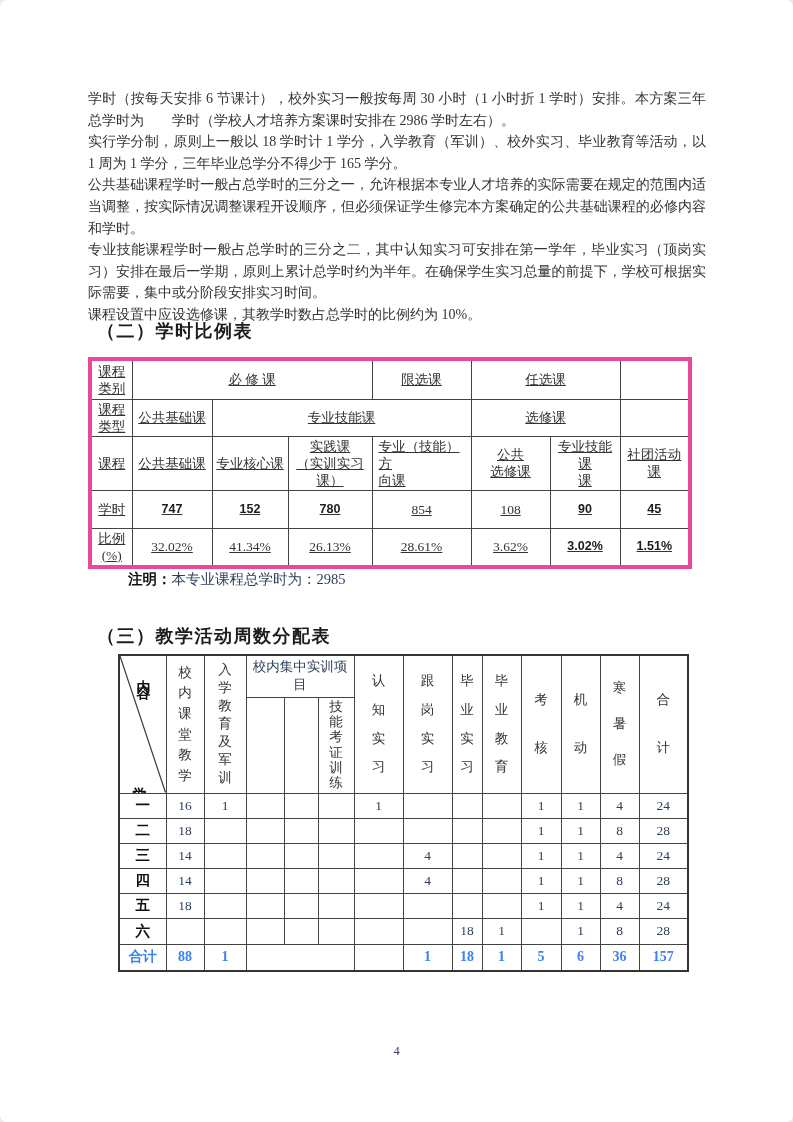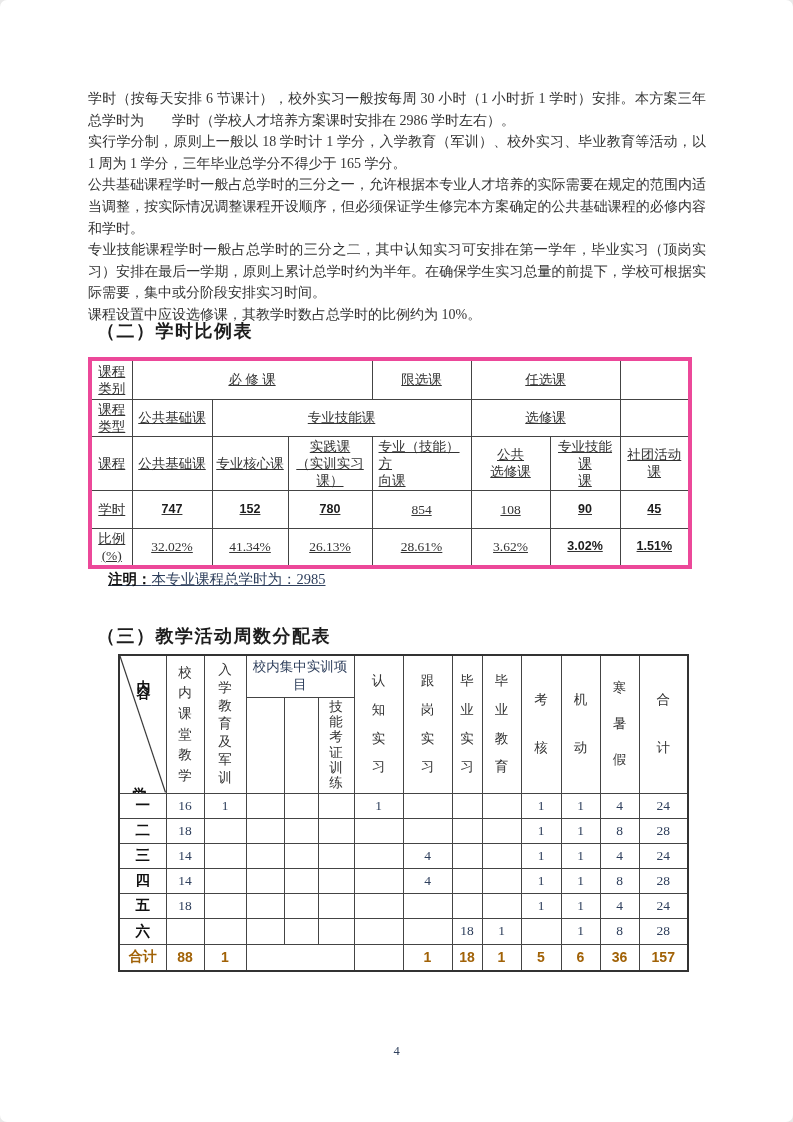--- a/index.html
+++ b/index.html
@@ -16,21 +16,21 @@
   
   table{border-collapse:collapse;position:absolute;table-layout:fixed;}
   
   #table1{left:88px;top:357px;width:600px;border:4px solid #ec4899;text-decoration:underline;}
   #table1 th,#table1 td{border:1px solid #444;font-weight:normal;text-align:center;vertical-align:middle;
         font-size:13.5px;line-height:17px;padding:1px 2px;white-space:pre-line;color:#333;}
   .t1r1{height:40px}.t1r2{height:34px}.t1r3{height:48px}.t1r4{height:38px}.t1r5{height:39px}
   #table1 .bnum{font-family:"Liberation Sans","DejaVu Sans",sans-serif;font-weight:bold;font-size:12.5px;color:#1c1c1c;}
   #table1 .al{text-align:left;padding-left:6px;}
   
-  #note{position:absolute;left:108px;top:570px;margin:0;font-size:14.5px;color:#2e3f5c;text-decoration:underline;}
+  #note{position:absolute;left:128px;top:570px;margin:0;font-size:14.5px;color:#2e3f5c;}
   #note b{font-family:"Liberation Sans","DejaVu Sans",sans-serif;color:#111;font-size:14.5px;}
   
   #table2{left:118px;top:654px;width:569px;border:2px solid #333;}
   #table2 th,#table2 td{border:1px solid #444;text-align:center;vertical-align:middle;padding:0;
         font-size:13.5px;color:#2e3f5c;}
   .t2h1{height:42px}.t2h2{height:96px}
   .group-h{color:#333;font-size:13.5px;line-height:18px;padding:2px 10px;white-space:normal;}
   .vspread{display:flex;flex-direction:column;justify-content:space-evenly;align-items:center;
         margin:0 auto;color:#333;font-size:13.5px;line-height:14px;}
   .t2h1 .vspread{height:130px;}
@@ -40,22 +40,22 @@
   .diag line{stroke:#3a3a3a;stroke-width:1.2;vector-effect:non-scaling-stroke;}
   .corner{position:absolute;writing-mode:vertical-rl;letter-spacing:4px;
         font-family:"Liberation Sans","DejaVu Sans",sans-serif;font-weight:bold;font-size:14px;color:#111;}
   .corner-top{top:13px;left:53%;transform:translateX(-50%);}
   .corner-bottom{bottom:9px;left:44%;transform:translateX(-50%);}
   #table2 tbody tr{height:25px;}
   #table2 tbody tr.row-six{height:26px;}
   #table2 tbody th{font-family:"Liberation Sans","DejaVu Sans",sans-serif;font-weight:bold;
         font-size:14.5px;color:#111;}
   #table2 .t2-total{height:27px;}
-  #table2 .t2-total th,#table2 .t2-total td{font-family:Liberation Sans, sans-serif;
-        font-weight:bold;font-size:14px;color:#a16207;}
+  #table2 .t2-total th,#table2 .t2-total td{font-family:Liberation Serif, serif;
+        font-weight:bold;font-size:14px;color:#3b82f6;}
   
   #pagenum{position:absolute;left:0;right:0;top:1044px;text-align:center;font-size:12.5px;color:#2e3f5c;}
 </style>
 </head>
 <body>
 
 <div class="page">
 
   <div class="text-block">
     <p>学时（按每天安排 6 节课计），校外实习一般按每周 30 小时（1 小时折 1 学时）安排。本方案三年总学时为　　学时（学校人才培养方案课时安排在 2986 学时左右）。</p>

